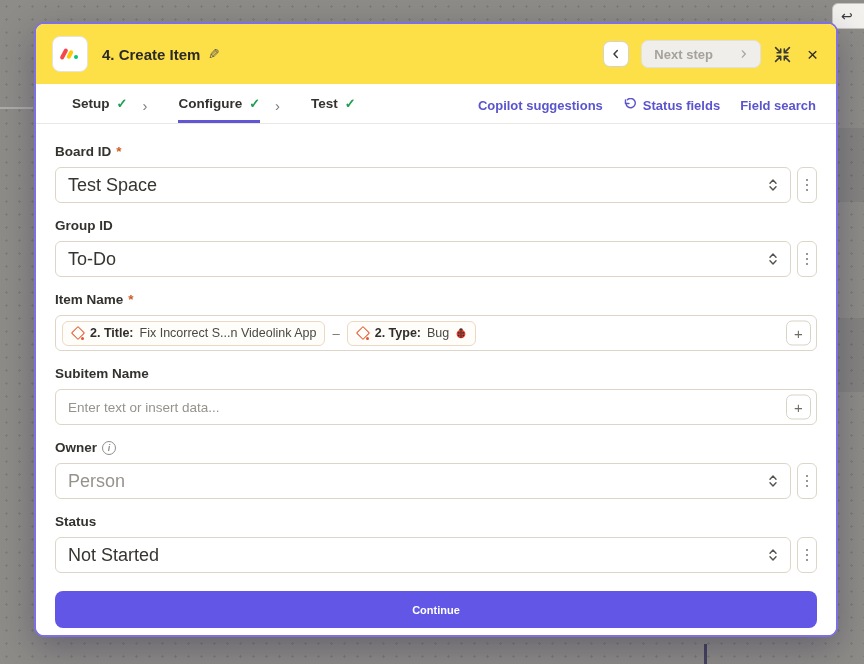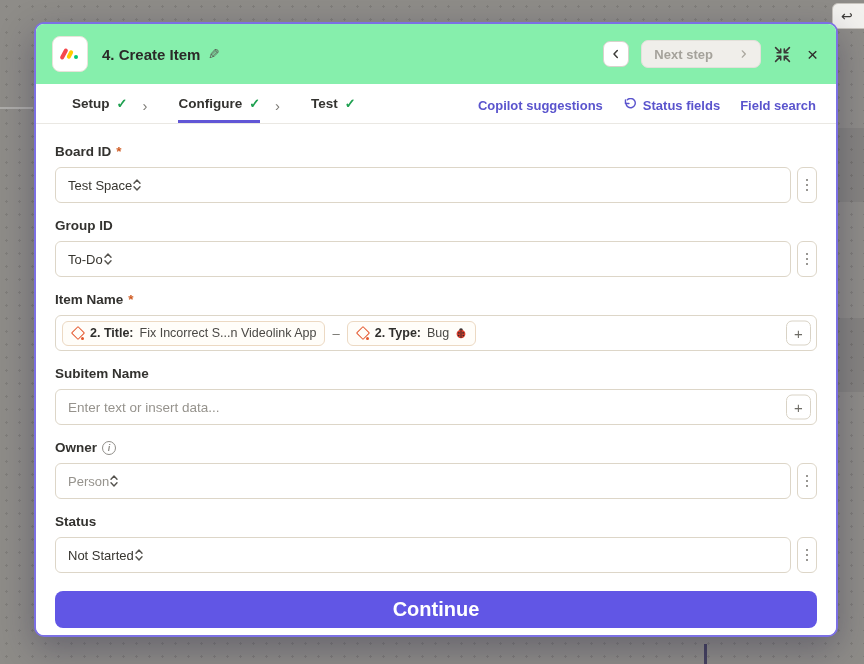--- a/index.html
+++ b/index.html
@@ -25,21 +25,21 @@
   .connector-line { position: absolute; left: 704px; top: 644px; width: 3px; height: 20px; background: #45415f; }
 
   
   .modal {
     position: absolute; left: 34px; top: 22px; width: 804px; height: 615px;
     background: #ffffff; border: 2px solid #7c70e4; border-radius: 10px;
     box-shadow: 0 12px 34px rgba(30,25,60,0.35);
     display: flex; flex-direction: column; overflow: hidden;
   }
   .modal-header {
-    height: 60px; flex: 0 0 auto; background: #86efac;
+    height: 60px; flex: 0 0 auto; background: #fde047;
     display: flex; align-items: center; padding: 0 16px;
   }
   .app-logo-box {
     width: 36px; height: 36px; background: #ffffff; border: 1px solid #e8e3d9;
     border-radius: 8px; display: flex; align-items: center; justify-content: center;
   }
   .monday-logo { display: flex; align-items: flex-end; gap: 2px; transform: rotate(0deg); }
   .monday-bar { width: 4px; border-radius: 2px; transform: rotate(28deg); }
   .mb-red { height: 12px; background: #f5484d; }
   .mb-yellow { height: 9px; background: #ffcb00; margin-bottom: 1px; }
@@ -80,22 +80,22 @@
                  font-size: 13.5px; font-weight: 600; color: #33322f; }
   .required { color: #cf5a22; font-weight: 700; }
   .info-icon {
     width: 14px; height: 14px; border: 1.2px solid #8f8d88; border-radius: 50%;
     color: #8f8d88; font-size: 9px; font-weight: 700; display: inline-flex;
     align-items: center; justify-content: center; font-style: italic; cursor: pointer;
   }
   .field-row { display: flex; gap: 6px; }
   .select-box {
     flex: 1; height: 36px; border: 1px solid #ddd6c8; border-radius: 6px; background: #fff;
-    display: flex; align-items: center; justify-content: flex-start;
-    padding: 16px 12px; font-size: 13px; color: #37352f; cursor: pointer;
+    display: flex; align-items: center; justify-content: space-between;
+    padding: 16px 12px; font-size: 18px; color: #37352f; cursor: pointer;
   }
   .select-box .value { color: #37352f; }
   .select-box .value.placeholder { color: #96938d; }
   .kebab-btn {
     width: 20px; height: 36px; border: 1px solid #ddd6c8; border-radius: 6px; background: #fff;
     display: flex; flex-direction: column; align-items: center; justify-content: center;
     gap: 2.5px; cursor: pointer;
   }
   .kebab-btn i { width: 2.5px; height: 2.5px; border-radius: 50%; background: #77756f; }
   .insert-box {
@@ -125,21 +125,21 @@
     content: ""; position: absolute; left: 2px; top: 1px; width: 8px; height: 8px;
     border: 1.6px solid #e4552b; border-radius: 1px; transform: rotate(45deg);
   }
   .diamond-icon::after {
     content: ""; position: absolute; right: 0; bottom: 0; width: 3px; height: 3px;
     border-radius: 50%; background: #e4552b;
   }
   .pill-dash { color: #6f6d68; font-size: 13px; }
   .continue-btn {
     margin-top: 18px; height: 37px; width: 100%; background: #6156e5; border: none;
-    border-radius: 8px; color: #ffffff; font-size: 20px; font-weight: 700;
+    border-radius: 8px; color: #ffffff; font-size: 11px; font-weight: 700;
     display: flex; align-items: center; justify-content: center; cursor: pointer;
     font-family: "Liberation Sans", sans-serif;
   }
   svg { display: block; }
 </style>
 </head>
 <body>
 
 <div class="canvas-dash"></div>
 <div class="canvas-card card-a"></div>

